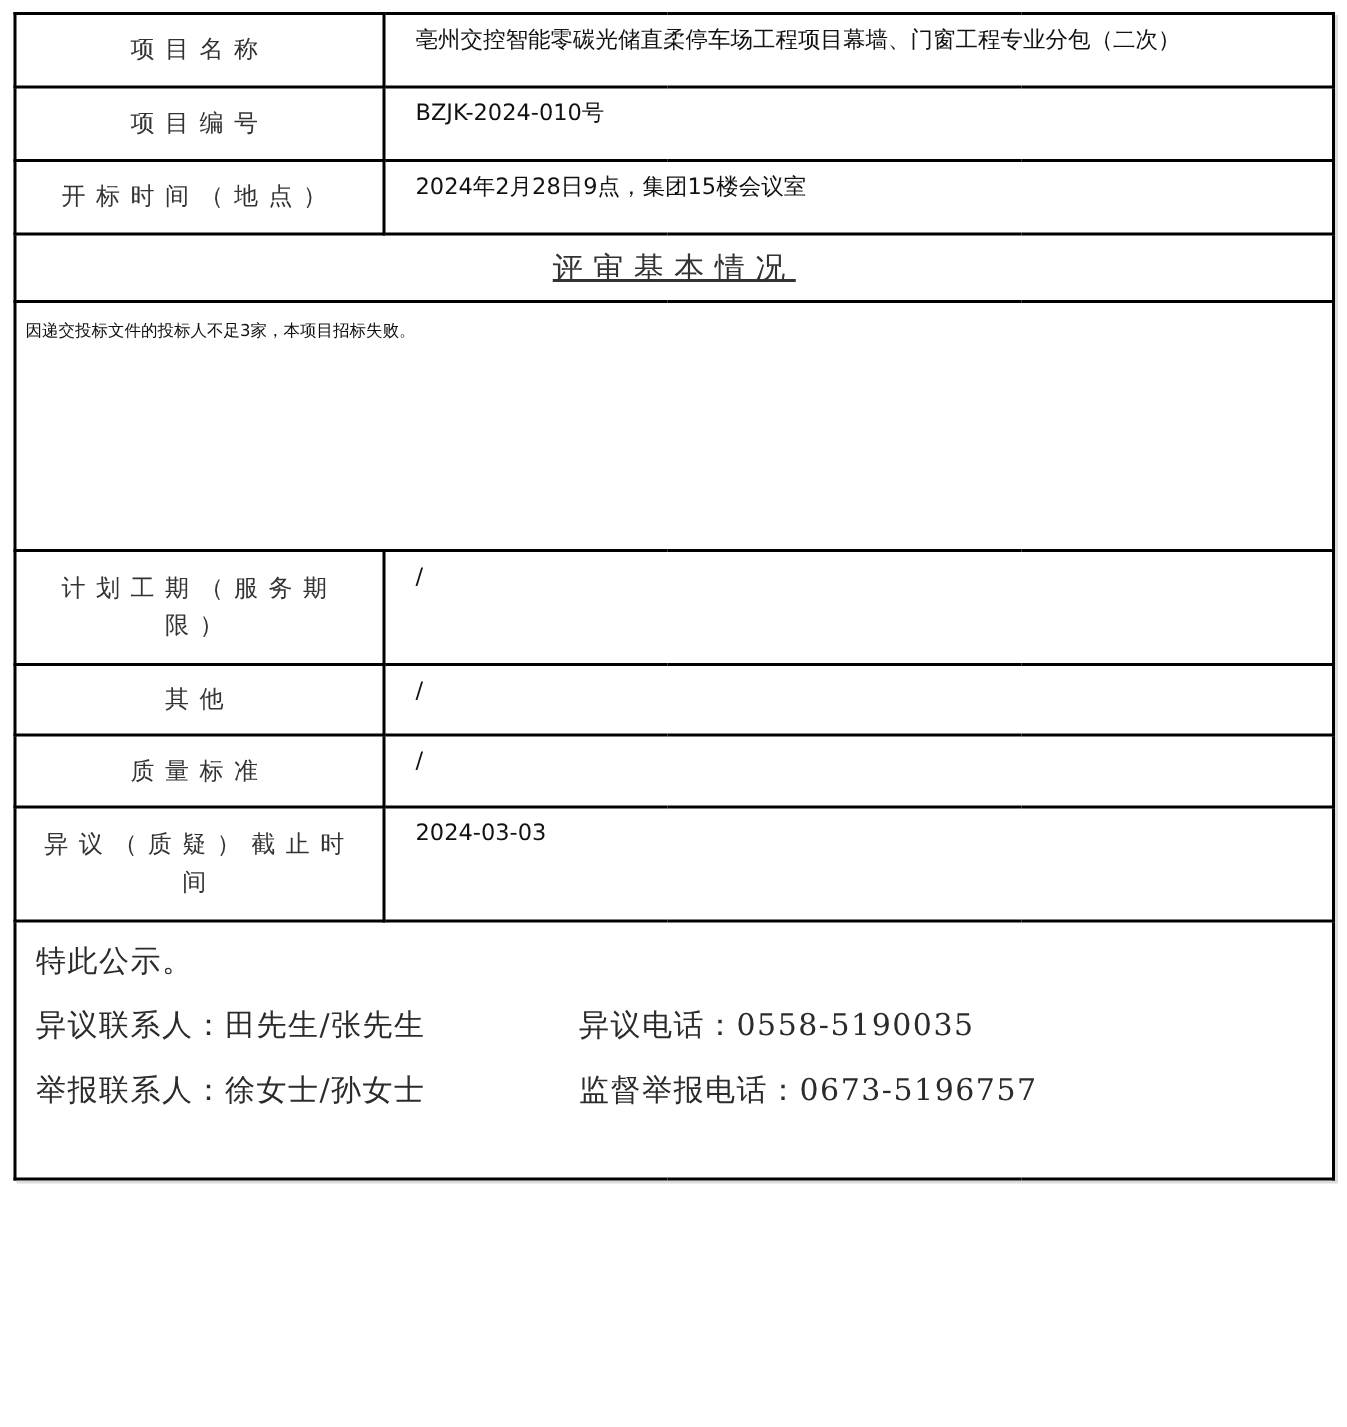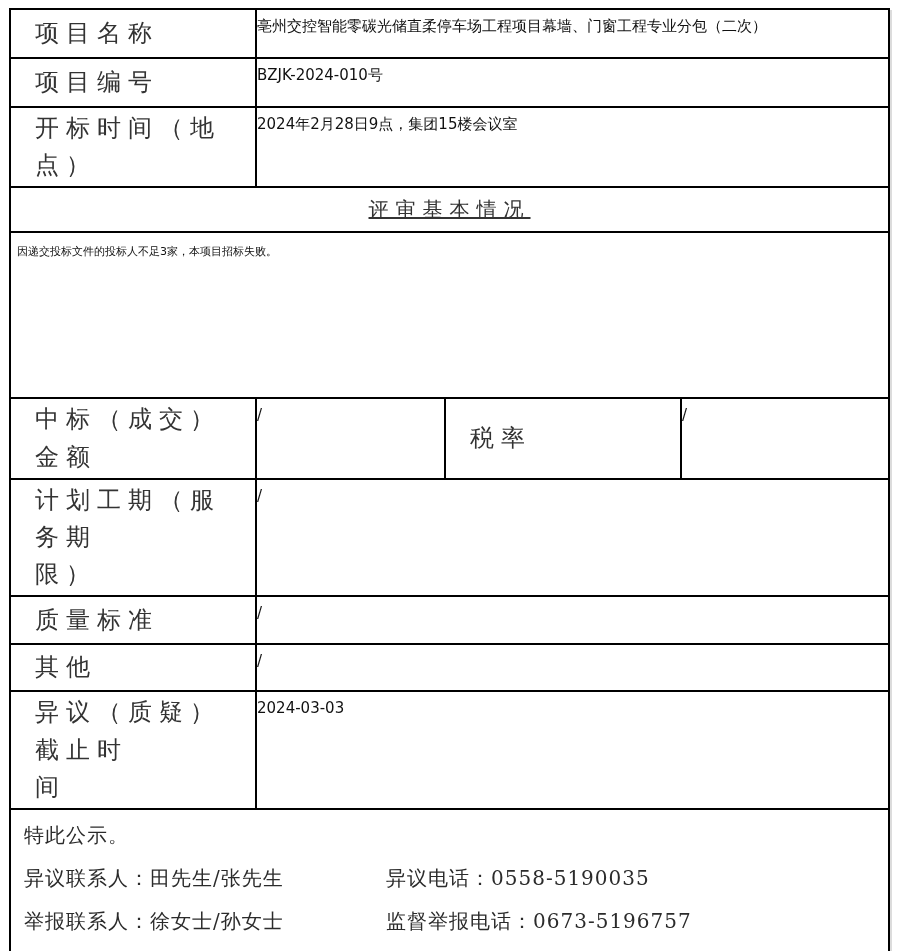--- a/index.html
+++ b/index.html
@@ -20,38 +20,38 @@
     background: #ffffff;
     box-shadow: 2px 2px 0 #dcdcdc;
   }
   table.notice td {
     border: 2px solid #000000;
     overflow: hidden;
   }
   
   td.lbl {
     font-family: "DejaVu Serif", "Liberation Serif", serif;
-    font-size: 24px;
+    font-size: 16px;
     letter-spacing: 7px;
     color: #333333;
-    text-align: left;
+    text-align: center;
     vertical-align: middle;
     white-space: pre-line;
     line-height: 1.55;
-    padding: 2px 24px;
+    padding: 2px 0;
     font-weight: 400;
   }
   
   td.val {
     font-family: "DejaVu Sans", "Liberation Sans", sans-serif;
     font-size: 15px;
     color: #111111;
     text-align: left;
     vertical-align: top;
-    padding: 6px 0;
+    padding: 6px 20px;
     line-height: 1.4;
     margin-top: 28px;
   }
   td.val.strong { font-weight: 500; }
   
   td.section {
     font-family: "DejaVu Serif", "Liberation Serif", serif;
     font-size: 20px;
     letter-spacing: 7px;
     color: #333333;
@@ -118,40 +118,34 @@
 
     <tr style="height:45px">
       <td class="section" colspan="4">评审基本情况</td>
     </tr>
 
     <tr style="height:166px">
       <td class="note" colspan="4">因递交投标文件的投标人不足3家，本项目招标失败。</td>
     </tr>
 
 
-    <tr style="height:52px">
-      <td class="lbl">中标（成交）金额</td>
-      <td class="val">/</td>
-      <td class="lbl">税率</td>
-      <td class="val">/</td>
-    </tr>
 
     <tr style="height:76px">
       <td class="lbl">计划工期（服务期
 限）</td>
       <td class="val" colspan="3">/</td>
     </tr>
 
-    <tr style="height:48px">
-      <td class="lbl">质量标准</td>
+    <tr style="height:47px">
+      <td class="lbl">其他</td>
       <td class="val" colspan="3">/</td>
     </tr>
 
-    <tr style="height:47px">
-      <td class="lbl">其他</td>
+    <tr style="height:48px">
+      <td class="lbl">质量标准</td>
       <td class="val" colspan="3">/</td>
     </tr>
 
     <tr style="height:76px">
       <td class="lbl">异议（质疑）截止时
 间</td>
       <td class="val" colspan="3">2024-03-03</td>
     </tr>
 
     <tr style="height:172px">

